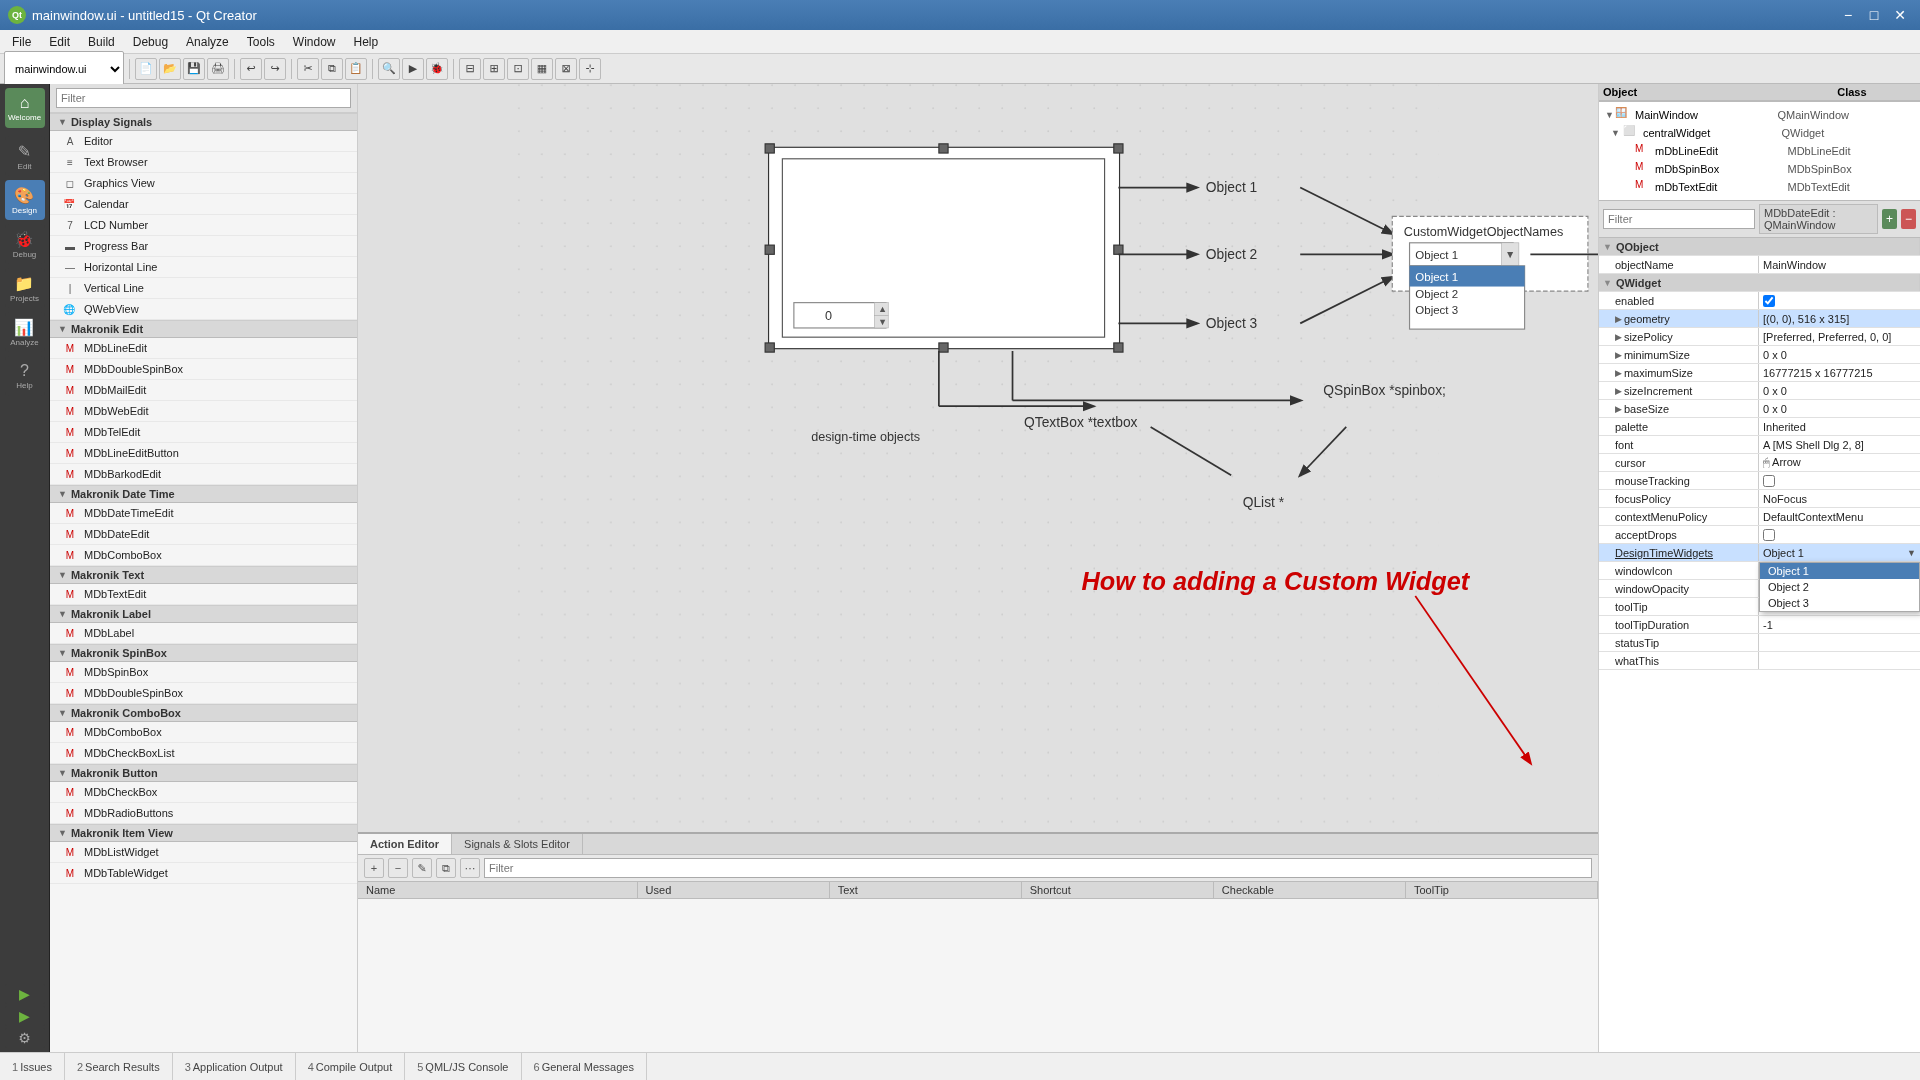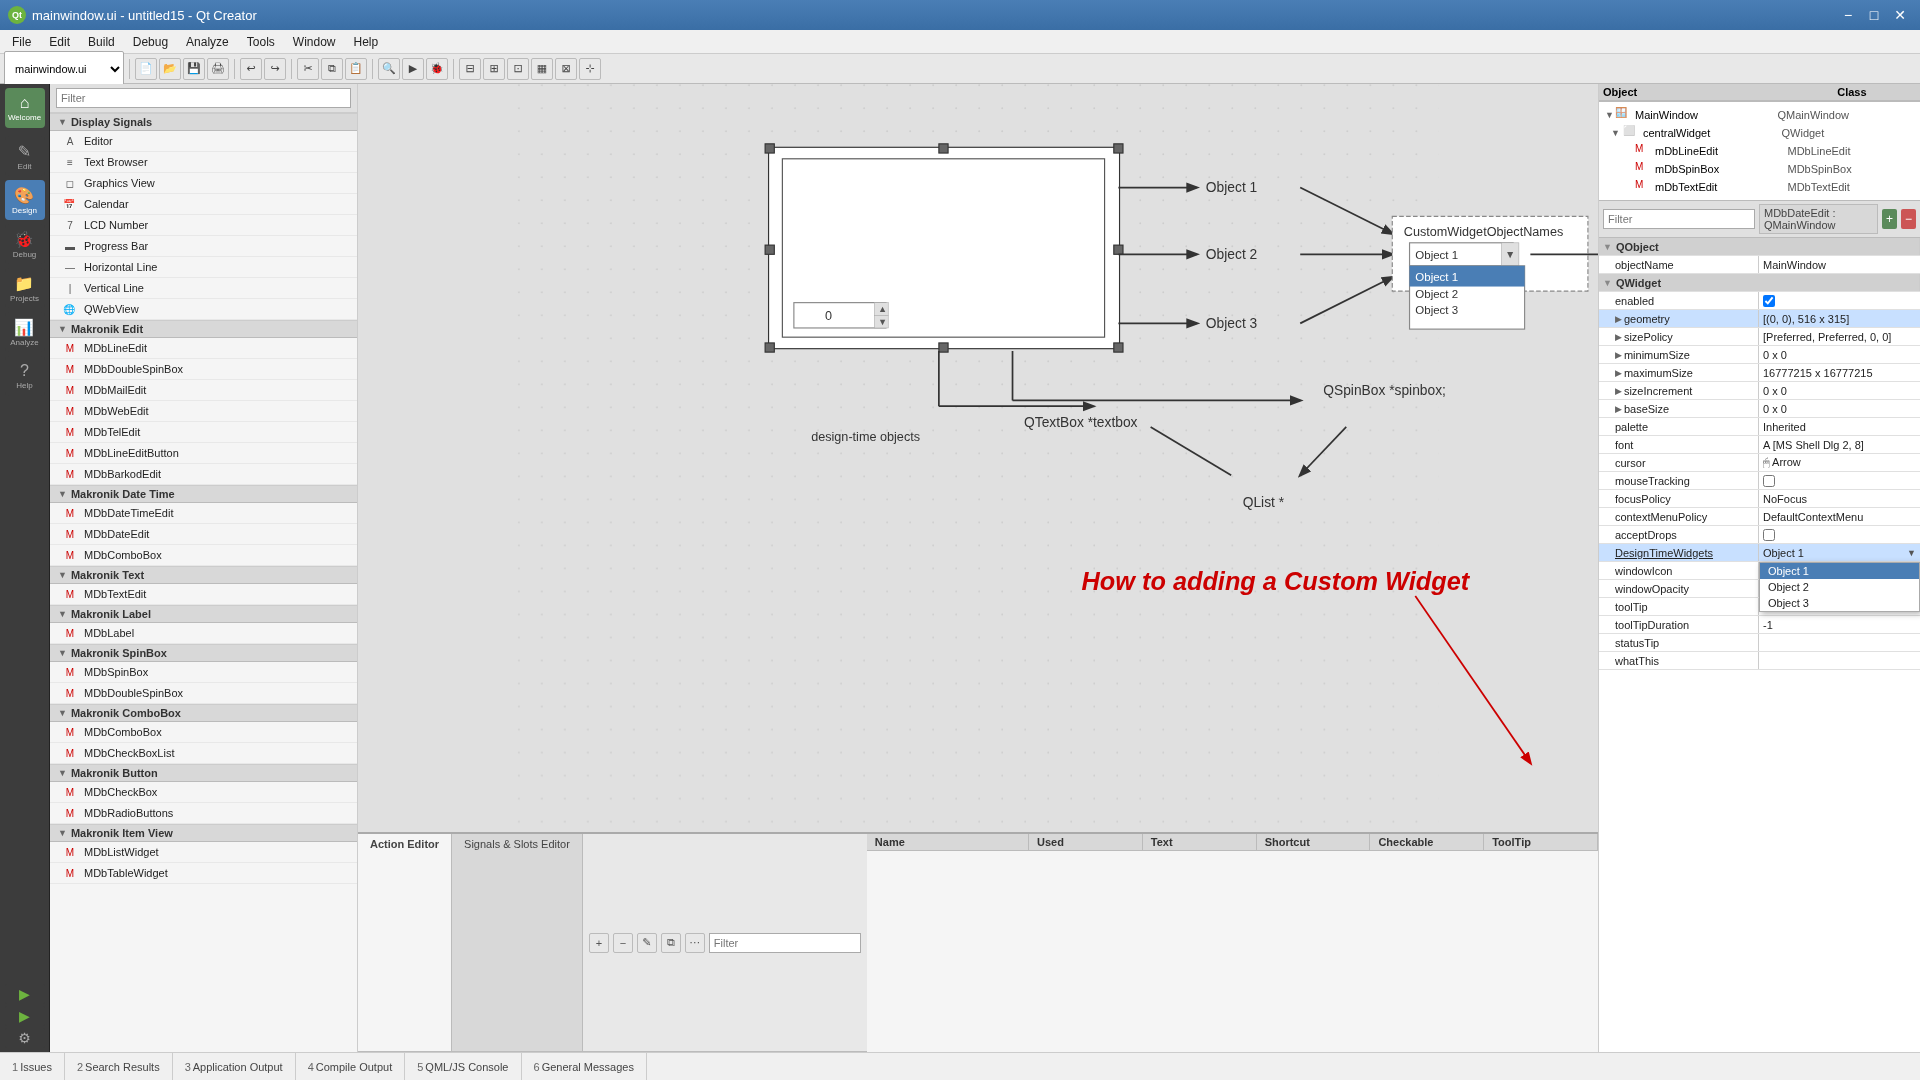--- a/index.html
+++ b/index.html
@@ -65,30 +65,30 @@
 
     
     .bottom-panel { height: 28px; background: #f0f0f0; border-top: 1px solid #ccc; display: flex; align-items: center; }
     .bottom-tabs { display: flex; height: 100%; }
     .bottom-tab { padding: 0 12px; font-size: 11px; color: #444; cursor: pointer; display: flex; align-items: center; border-right: 1px solid #ccc; }
 
     
     .diagram-svg { position: absolute; top: 0; left: 0; width: 100%; height: 100%; }
 
     
-    .bottom-center { height: 220px; border-top: 2px solid #aaa; background: #f5f5f5; display: flex; flex-direction: row; }
+    .bottom-center { height: 220px; border-top: 2px solid #aaa; background: #f5f5f5; display: flex; flex-direction: column; }
     .bottom-center-tabs { display: flex; background: #d8d8d8; border-bottom: 1px solid #bbb; }
     .bc-tab { padding: 4px 12px; font-size: 11px; cursor: pointer; border-right: 1px solid #bbb; color: #444; }
     .bc-tab.active { background: #f5f5f5; font-weight: bold; }
     .bottom-center-toolbar { padding: 3px 6px; background: #e8e8e8; border-bottom: 1px solid #bbb; display: flex; align-items: center; gap: 4px; }
     .bc-tb-btn { width: 20px; height: 20px; background: transparent; border: 1px solid #bbb; border-radius: 2px; cursor: pointer; display: flex; align-items: center; justify-content: center; font-size: 11px; color: #555; }
     .bc-filter { flex: 1; height: 20px; border: 1px solid #aaa; padding: 2px 4px; font-size: 11px; background: white; }
     .bottom-center-table { flex: 1; overflow: hidden; }
     .bc-table-header { display: flex; background: #d8d8d8; border-bottom: 1px solid #bbb; }
-    .bc-th { padding: 2px 8px; font-size: 11px; font-weight: bold; color: #333; border-right: 1px solid #bbb; flex: 1; }
+    .bc-th { padding: 2px 8px; font-size: 11px; font-weight: normal; color: #333; border-right: 1px solid #bbb; flex: 1; }
     .bc-th:first-child { flex: 1.5; }
 
     .scrollbar-style::-webkit-scrollbar { width: 8px; height: 8px; }
     .scrollbar-style::-webkit-scrollbar-track { background: #f0f0f0; }
     .scrollbar-style::-webkit-scrollbar-thumb { background: #bbb; border-radius: 2px; }
   </style>
 </head>
 <body>
 
 <div class="title-bar">

